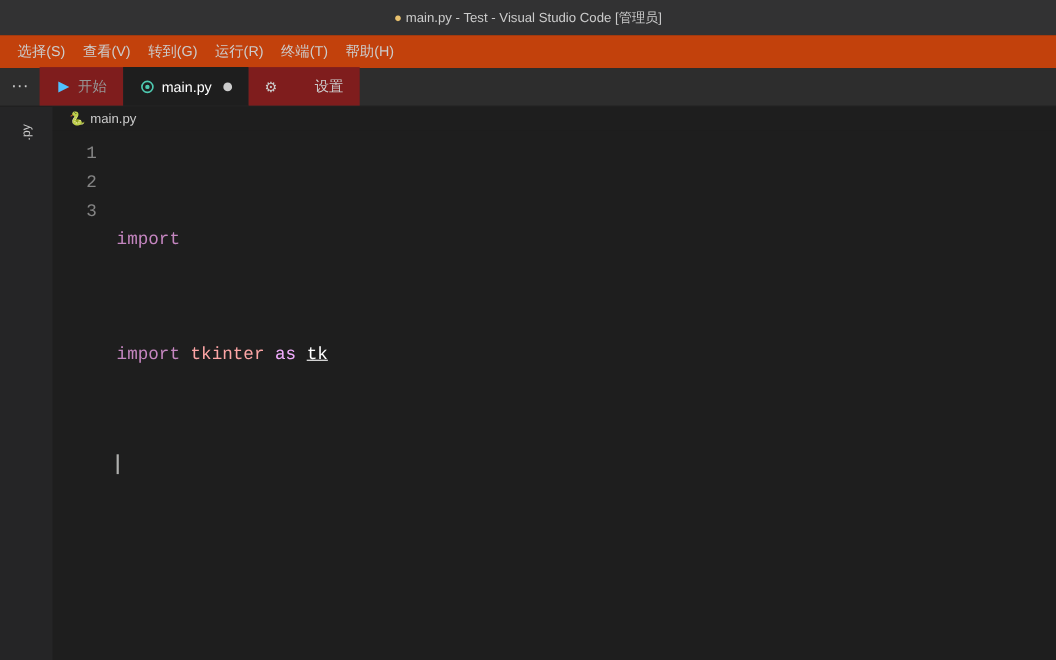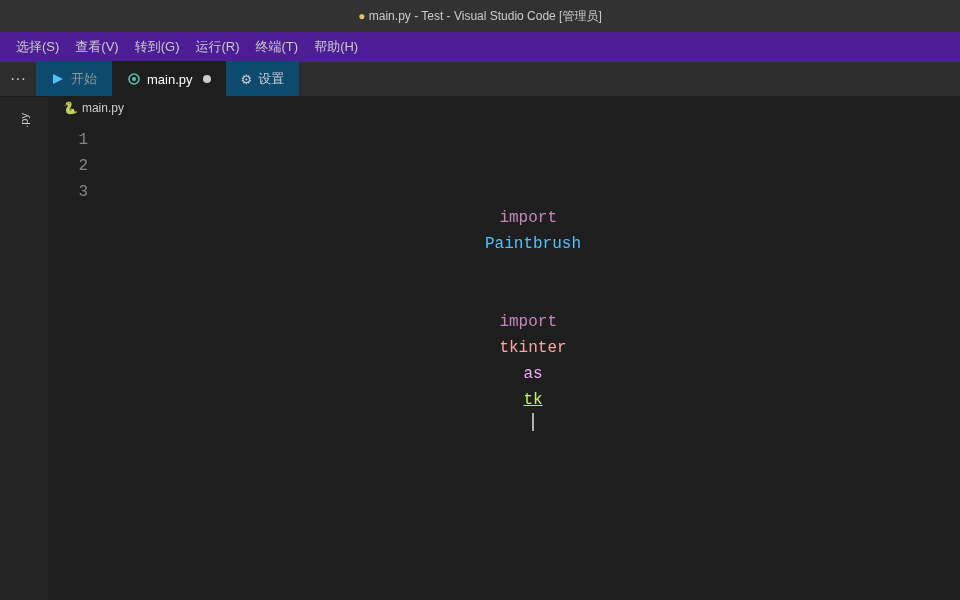--- a/index.html
+++ b/index.html
@@ -34,21 +34,21 @@
       font-size: 12px;
       text-align: center;
     }
 
     .title-bar-dot {
       color: #e8c16e;
     }
 
     
     .menu-bar {
-      background: #4c1d95;
+      background: #c2410c;
       height: 30px;
       display: flex;
       align-items: center;
       padding: 0 8px;
       flex-shrink: 0;
     }
 
     .menu-item {
       color: #cccccc;
       font-size: 13px;
@@ -85,21 +85,21 @@
       padding: 0 15px;
       font-size: 13px;
       cursor: pointer;
       white-space: nowrap;
       border-top: 1px solid transparent;
       gap: 6px;
       position: relative;
     }
 
     .tab-inactive {
-      background: #0c4a6e;
+      background: #7f1d1d;
       color: #969696;
     }
 
     .tab-active {
       background: #1e1e1e;
       color: #ffffff;
       border-top: 1px solid #1e1e1e;
     }
 
     .tab-icon {
@@ -207,38 +207,37 @@
       font-size: 16px;
       line-height: 26px;
       padding-left: 8px;
       white-space: pre;
       overflow: hidden;
     }
 
     .code-line {
       height: 26px;
       display: flex;
-      align-items: center;
-      flex-direction: column;
+      align-items: flex-start;
     }
 
     .kw-import {
       color: #c586c0;
     }
 
     .kw-module {
       color: #4fc1ff;
     }
 
     .kw-as {
       color: #f0abfc;
     }
 
     .kw-alias {
-      color: #bef264;
+      color: #ffffff;
       text-decoration: underline;
     }
 
     .kw-module2 {
       color: #fca5a5;
     }
 
     .cursor {
       display: inline-block;
       width: 2px;
@@ -290,21 +289,21 @@
         <circle cx="7" cy="7" r="5" fill="none" stroke="#4ec9b0" stroke-width="1.5"></circle>
         <circle cx="7" cy="7" r="2" fill="#4ec9b0"></circle>
       </svg>
     </span>
     <span>main.py</span>
     <span class="tab-dot"></span>
   </div>
 
   <div class="tab tab-inactive">
     <span style="color:#cccccc; font-size:13px;">⚙</span>
-    <span style="color:#cccccc;">设置</span>
+    <span style="color:#cccccc;margin-left:28px;">设置</span>
   </div>
 </div>
 
 <div class="main-area">
 
   <div class="sidebar">
     <span class="sidebar-label">.py</span>
   </div>
 
   <div class="editor-container">
@@ -318,21 +317,21 @@
 
       <div class="line-numbers">
         <span class="line-num">1</span>
         <span class="line-num">2</span>
         <span class="line-num">3</span>
       </div>
 
       <div class="code-content">
         
         <div class="code-line">
-          <span class="kw-import">import </span><span class="kw-module">Paintbrush</span>
+          <span class="kw-import">import </span>
         </div>
         
         <div class="code-line">
           <span class="kw-import">import </span><span class="kw-module2">tkinter</span><span class="kw-as"> as </span><span class="kw-alias">tk</span>
         </div>
         
         <div class="code-line">
           <span class="cursor"></span>
         </div>
       </div>

